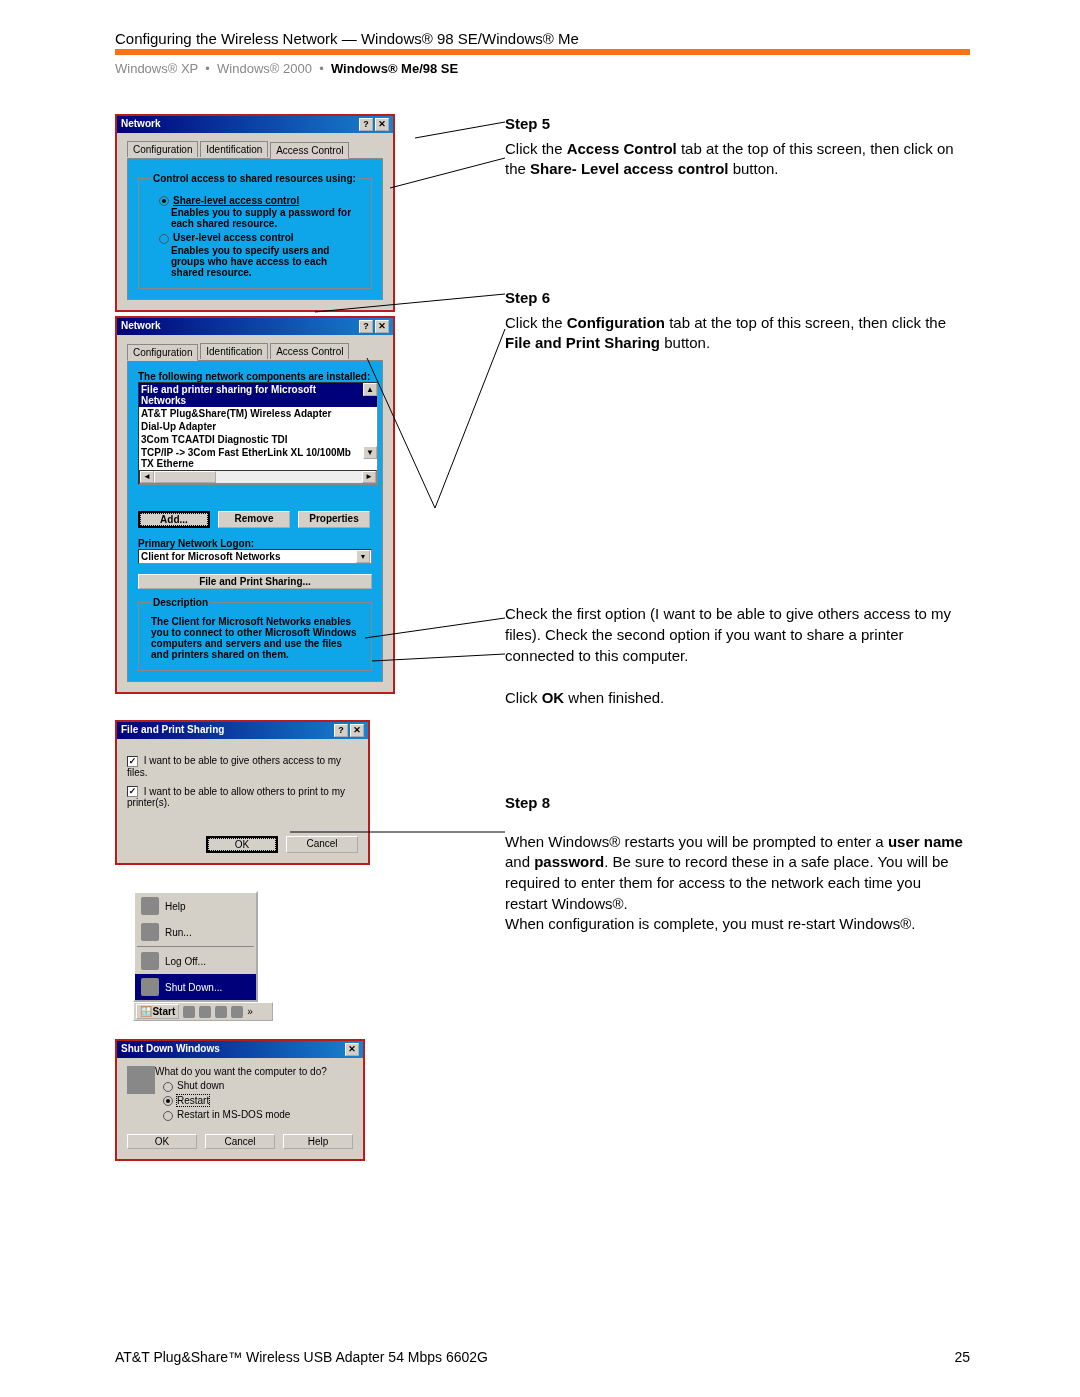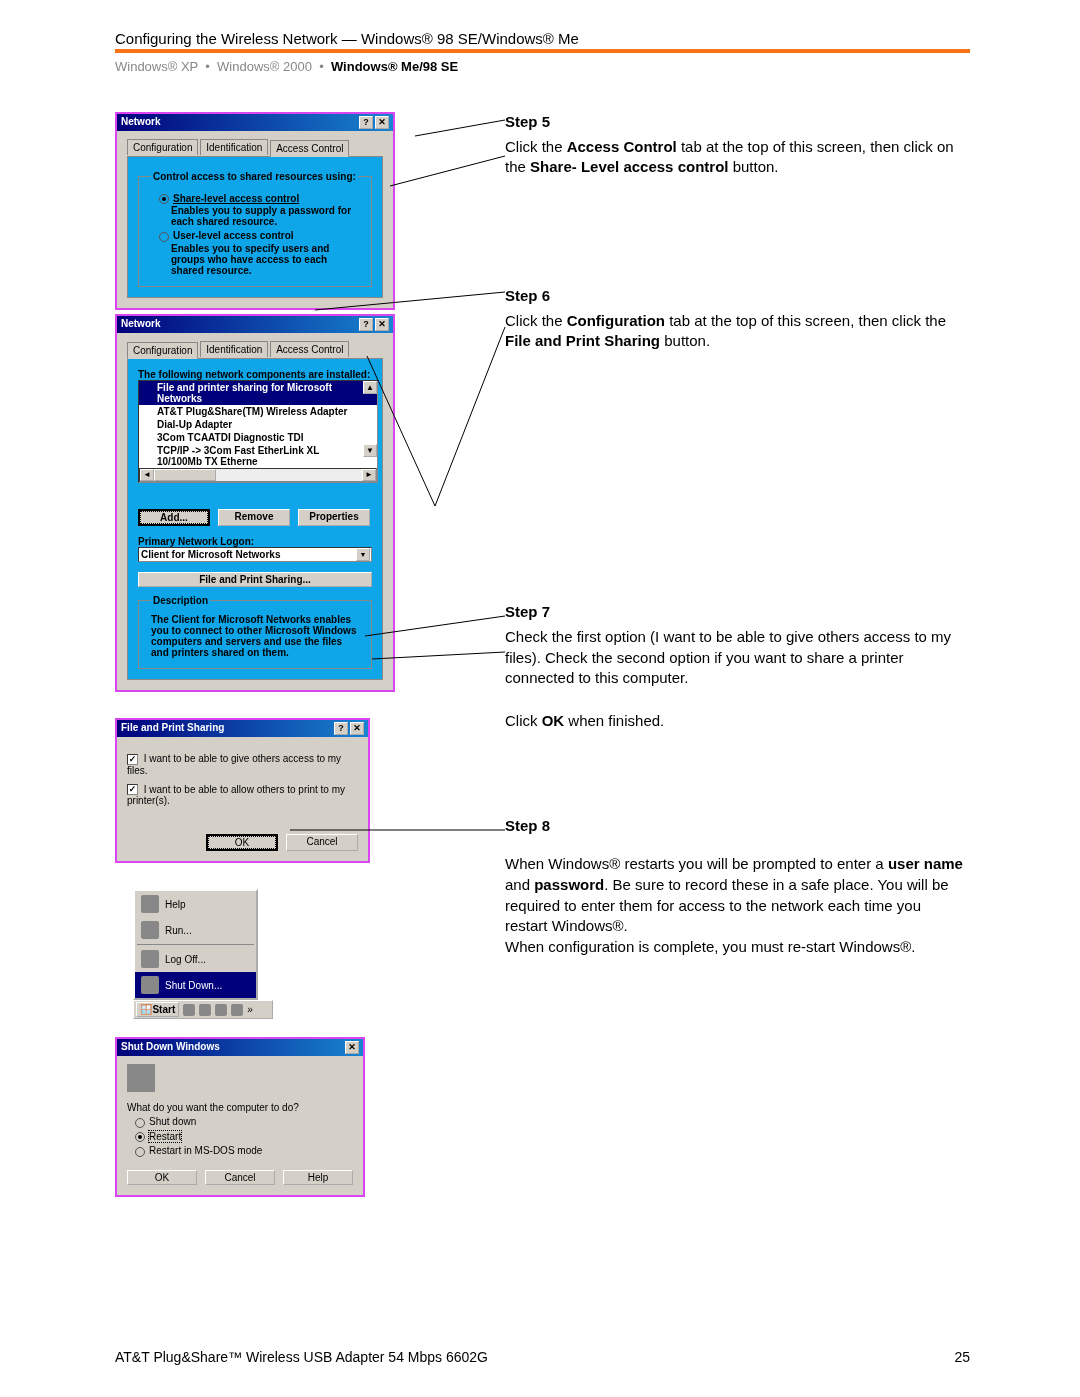--- a/index.html
+++ b/index.html
@@ -1,40 +1,40 @@
 <!DOCTYPE html>
 <html><head>
 <meta charset="utf-8">
 <style>
   * { box-sizing: border-box; }
   body { margin: 0; font-family: Arial, sans-serif; font-size: 13px; color: #000; background: #fff; }
   .page { width: 1080px; height: 1397px; position: relative; margin: 0 auto; padding: 30px 110px 30px 115px; }
-  .header-title { font-size: 15px; border-bottom: 4px solid #f97316; padding-bottom: 2px; margin-bottom: 6px; }
+  .header-title { font-size: 15px; border-bottom: 6px solid #f97316; padding-bottom: 2px; margin-bottom: 6px; }
   .breadcrumb { font-size: 13px; color: #888; margin-bottom: 38px; }
   .breadcrumb-active { color: #000; font-weight: bold; }
   .content-area { position: relative; }
 
   
-  .dlg { width: 280px; background: #d4d0c8; border: 2px solid #d946ef; position: relative; margin-bottom: 4px; }
+  .dlg { width: 280px; background: #d4d0c8; border: 2px solid #b91c1c; position: relative; margin-bottom: 4px; }
   .dlg-title { background: linear-gradient(to right, #00007b, #1884d0); color: #fff; font-size: 10px; font-weight: bold; padding: 2px 4px; position: relative; }
   .dlg-title-btn { float: right; width: 14px; height: 13px; background: #d4d0c8; border: 1px outset #fff; color: #000; font-size: 9px; line-height: 11px; text-align: center; margin-left: 2px; }
   .dlg-body { padding: 8px 10px 10px 10px; font-size: 10px; }
   .tabs { white-space: nowrap; }
   .tab { display: inline-block; border: 1px solid #888; border-bottom: none; padding: 2px 5px; background: #d4d0c8; font-size: 10px; margin-right: -1px; }
   .tab-sel { background: #d4d0c8; position: relative; top: 1px; border-bottom: 1px solid #d4d0c8; }
   .tab-panel { border: 1px solid #888; padding: 10px; background: #0ea5e9; font-weight: bold; }
   fieldset.win { border: 1px solid #888; padding: 8px 12px 10px 12px; margin: 4px 0 0 0; }
   fieldset.win legend { font-size: 10px; padding: 0 2px; }
   .desc { font-size: 10px; padding-left: 20px; }
   .radio-row { font-size: 10px; margin: 3px 0 1px 8px; }
   .radio-dot { display: inline-block; width: 10px; height: 10px; border: 1px solid #555; border-radius: 50%; margin-right: 4px; vertical-align: middle; position: relative; }
   .radio-dot.sel::after { content: ""; position: absolute; left: 2px; top: 2px; width: 4px; height: 4px; background: #000; border-radius: 50%; }
 
   .listbox { background: #fff; border: 1px inset #888; width: 240px; font-size: 10px; }
-  .listbox-item { padding: 1px 18px; }
+  .listbox-item { padding: 1px 2px; }
   .listbox-item.sel { background: #00007b; color: #fff; }
   .scrollbar-down { float: right; width: 14px; height: 13px; background: #d4d0c8; border: 1px outset #fff; text-align: center; font-size: 8px; line-height: 11px; }
   .hscroll { display: flex; border: 1px inset #888; height: 14px; }
   .hscroll-btn { width: 14px; background: #d4d0c8; border: 1px outset #fff; font-size: 8px; text-align: center; line-height: 10px; }
   .hscroll-track { flex: 1; background: #eee; }
   .hscroll-thumb { width: 30%; height: 100%; background: #d4d0c8; border: 1px outset #fff; }
   .btn-row { margin: 26px 0 0 0; display: flex; gap: 8px; }
   .win-btn { width: 72px; padding: 1px 0; border: 1px outset #fff; background: #d4d0c8; font-size: 10px; text-align: center; }
   .win-btn.def { outline: 1px dotted #000; outline-offset: -3px; border: 2px solid #000; }
   .input-sel { background: #fff; border: 1px inset #888; width: 100%; font-size: 10px; padding: 1px 2px; display: flex; justify-content: space-between; }
@@ -217,21 +217,21 @@
 
     <div style="height:18px;"></div>
 
     <div class="dlg" style="width:250px;">
       <div class="dlg-title">
         <span>Shut Down Windows</span>
         <span class="dlg-title-btn">✕</span>
         <div style="clear:both"></div>
       </div>
       <div class="dlg-body">
-        <div style="display:flex;gap:10px;flex-direction:column;">
+        <div style="display:flex;">
           <div style="width:28px;height:28px;background:#888;"></div>
           <div>
             <div>What do you want the computer to do?</div>
             <div class="radio-row"><span class="radio-dot"></span><span>Shut down</span></div>
             <div class="radio-row"><span class="radio-dot sel"></span><span style="outline:1px dotted #000;">Restart</span></div>
             <div class="radio-row"><span class="radio-dot"></span><span>Restart in MS-DOS mode</span></div>
           </div>
         </div>
         <div class="btn-row" style="justify-content:center;margin-top:12px;">
           <div class="win-btn">OK</div>
@@ -259,21 +259,20 @@
           <span>Click the </span><b>Access Control</b><span> tab at the top of this screen, then click on the </span><b>Share- Level access control</b><span> button.</span>
         </div>
       </div>
       <div class="step-block" style="margin-bottom:250px;">
         <div class="step-h">Step 6</div>
         <div>
           <span>Click the </span><b>Configuration</b><span> tab at the top of this screen, then click the </span><b>File and Print Sharing</b><span> button.</span>
         </div>
       </div>
       <div class="step-block" style="margin-bottom:24px;">
-        <div class="step-h">Step 7</div>
         <div>Check the first option (I want to be able to give others access to my files). Check the second option if you want to share a printer connected to this computer.</div>
         <div style="margin-top:22px;">
           <span>Click </span><b>OK</b><span> when finished.</span>
         </div>
       </div>
       <div style="height:60px;"></div>
       <div class="step-block" style="margin-bottom:12px;">
         <div class="step-h">Step 8</div>
         <div style="margin-top:18px;">
           <span>When Windows® restarts you will be prompted to enter a </span><b>user name</b><span> and </span><b>password</b><span>. Be sure to record these in a safe place. You will be required to enter them for access to the network each time you restart Windows®.</span>

